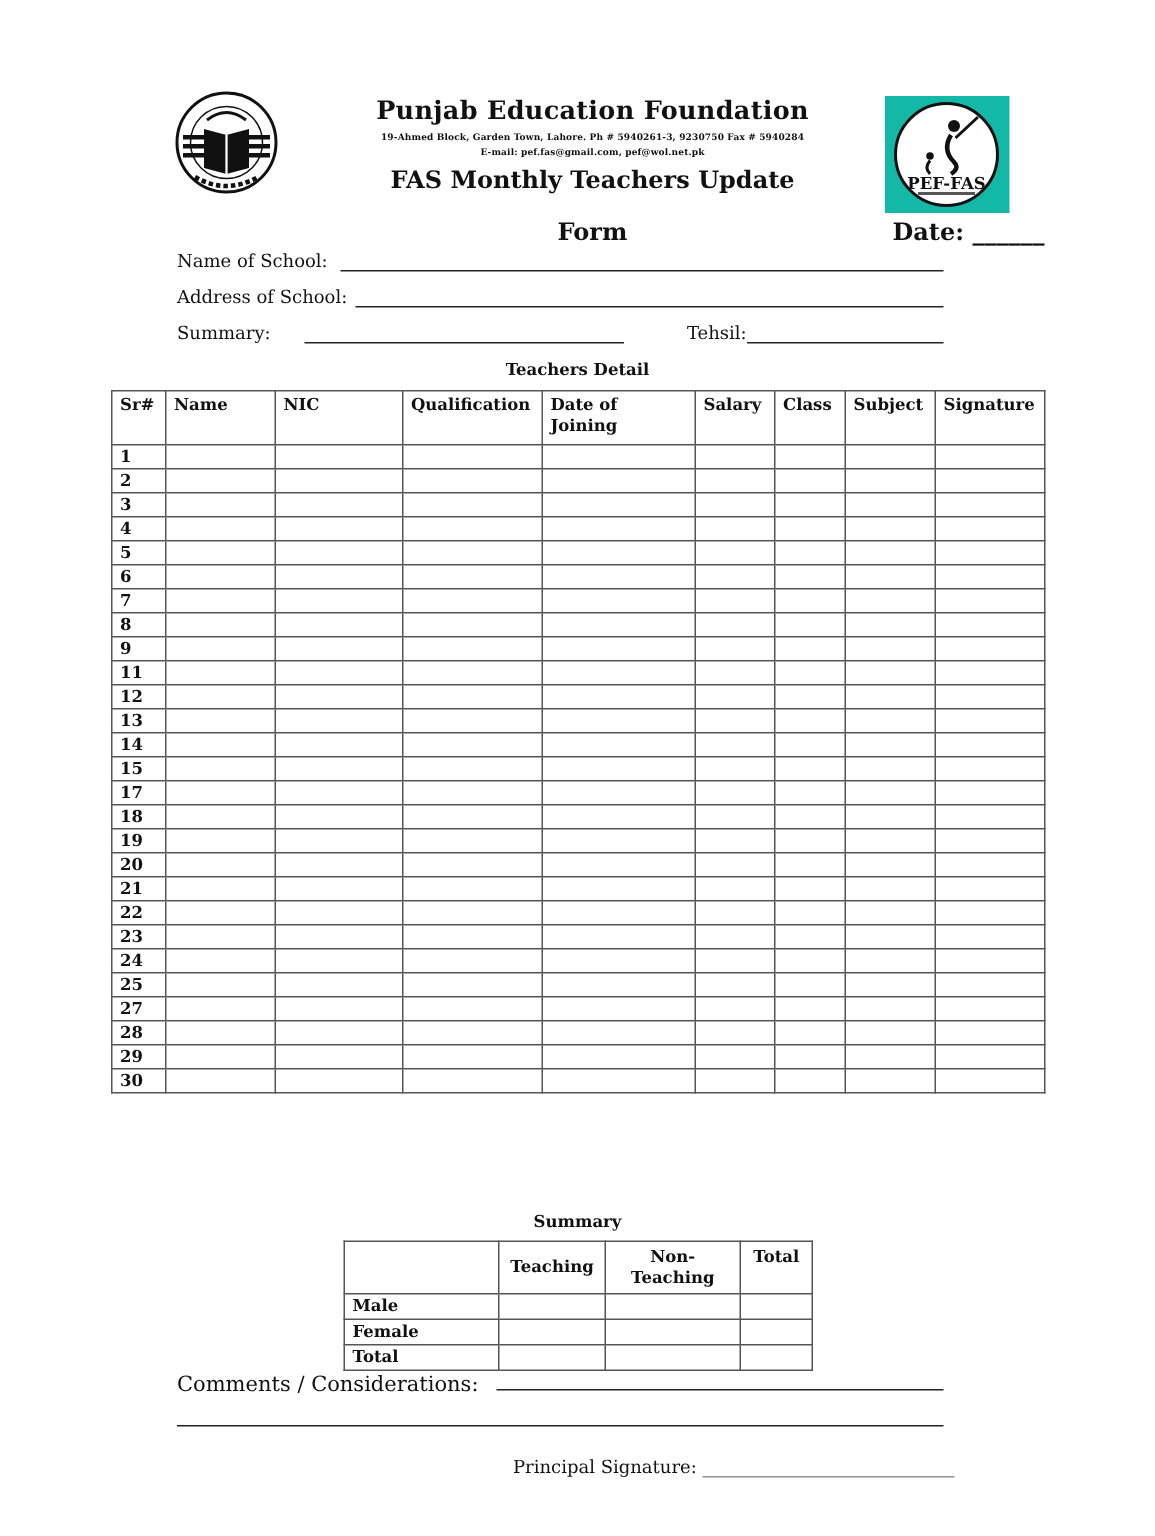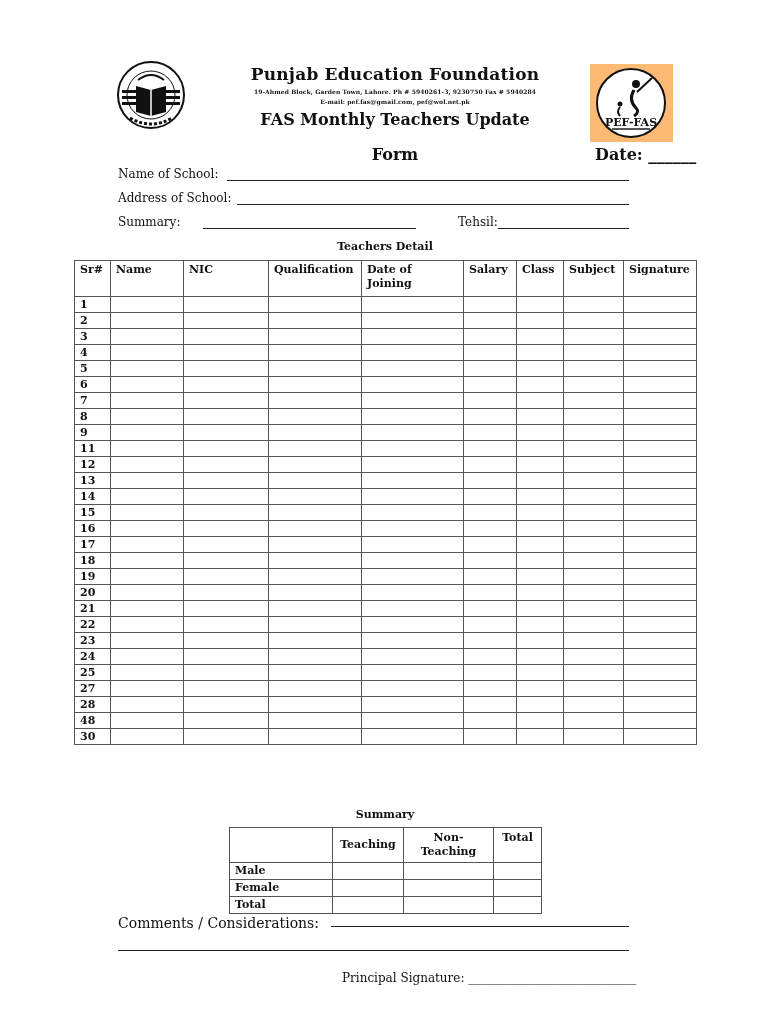--- a/index.html
+++ b/index.html
@@ -2,21 +2,21 @@
 <html><head>
   <meta charset="utf-8">
   <style>
     html, body { margin: 0; padding: 0; background: #ffffff; }
     body {
       width: 770px; height: 1024px; position: relative; overflow: hidden;
       font-family: "DejaVu Serif", "Liberation Serif", serif; color: #111;
     }
     .abs { position: absolute; margin-top: 42px; }
     .logo-left { left: 116px; top: 18px; width: 70px; height: 70px; }
-    .logo-right-box { left: 590px; top: 22px; width: 83px; height: 78px; background: #fdba74; }
+    .logo-right-box { left: 590px; top: 22px; width: 83px; height: 78px; background: #14b8a6; }
     .org-title { left: 230px; width: 330px; top: 22px; text-align: center; font-size: 17px; font-weight: bold; letter-spacing: 0.2px; }
     .org-line { left: 230px; width: 330px; text-align: center; font-size: 6px; font-weight: bold; letter-spacing: 0.1px; }
     .form-title { left: 200px; width: 390px; text-align: center; font-size: 16px; font-weight: bold; }
     .date-label { left: 595px; top: 103px; font-size: 16px; font-weight: bold; }
     .field-label { font-size: 12px; }
     .uline { border-bottom: 1px solid #222; height: 0; }
     .section-title { font-size: 11px; font-weight: bold; text-align: center; }
     table { border-collapse: collapse; }
     .main-table { left: 74px; top: 218px; width: 622px; table-layout: fixed; }
     .main-table th, .main-table td {
@@ -260,31 +260,20 @@
         <td></td>
         <td></td>
         <td></td>
         <td></td>
         <td></td>
         <td></td>
         <td></td>
         <td></td>
       </tr>
       <tr>
-        <td>16</td>
-        <td></td>
-        <td></td>
-        <td></td>
-        <td></td>
-        <td></td>
-        <td></td>
-        <td></td>
-        <td></td>
-      </tr>
-      <tr>
         <td>17</td>
         <td></td>
         <td></td>
         <td></td>
         <td></td>
         <td></td>
         <td></td>
         <td></td>
         <td></td>
       </tr>
@@ -392,21 +381,21 @@
         <td></td>
         <td></td>
         <td></td>
         <td></td>
         <td></td>
         <td></td>
         <td></td>
         <td></td>
       </tr>
       <tr>
-        <td>48</td>
+        <td>29</td>
         <td></td>
         <td></td>
         <td></td>
         <td></td>
         <td></td>
         <td></td>
         <td></td>
         <td></td>
       </tr>
       <tr>

